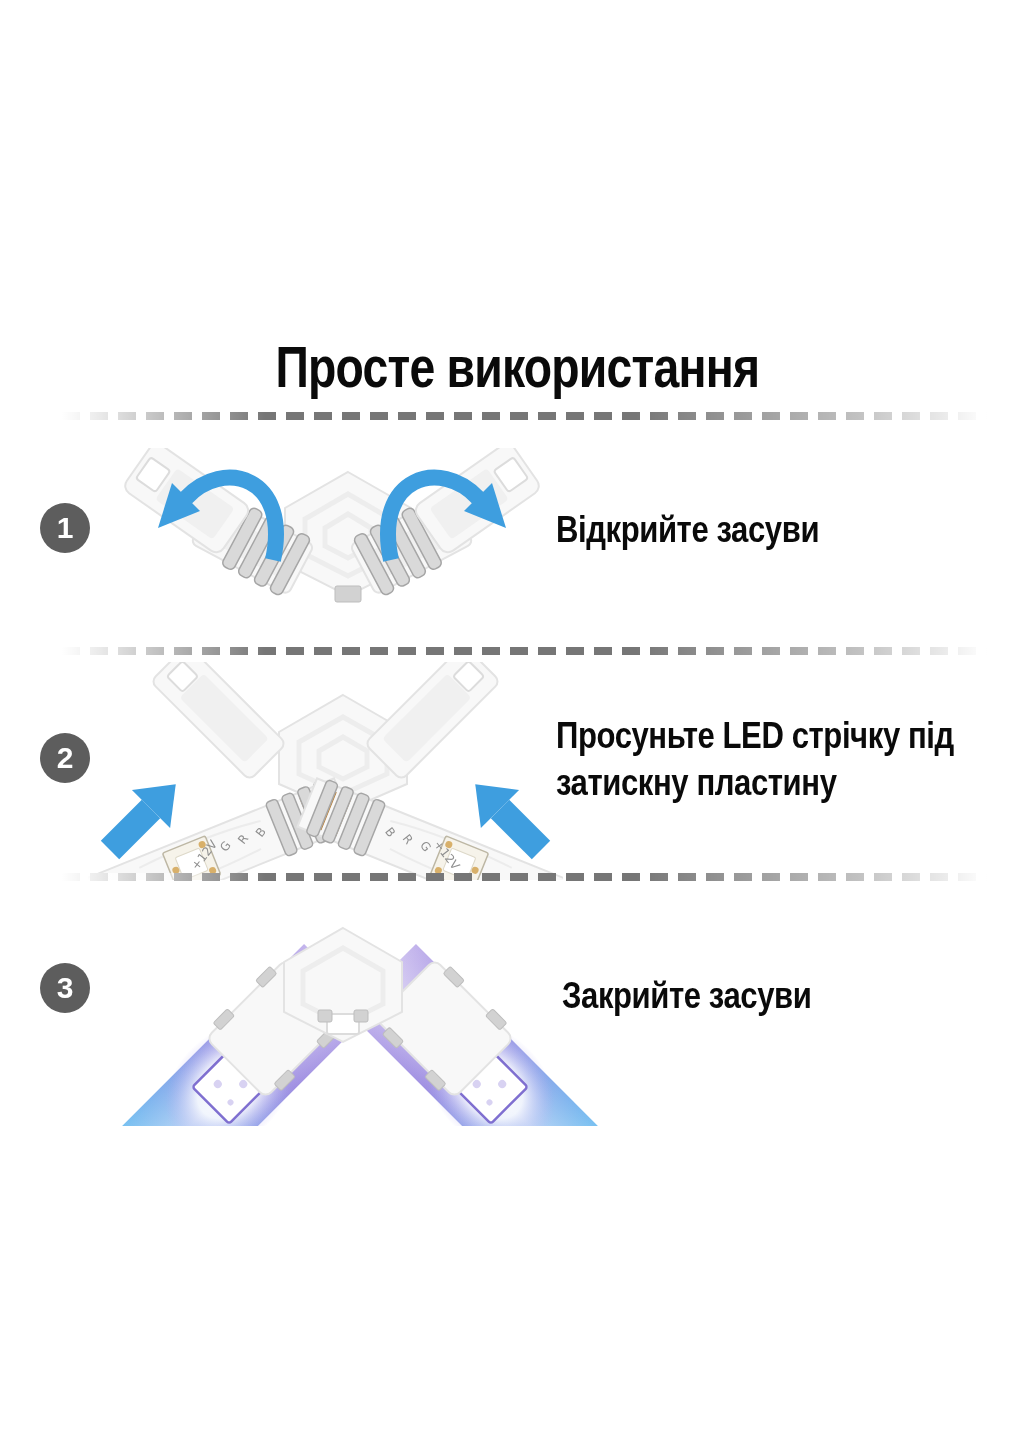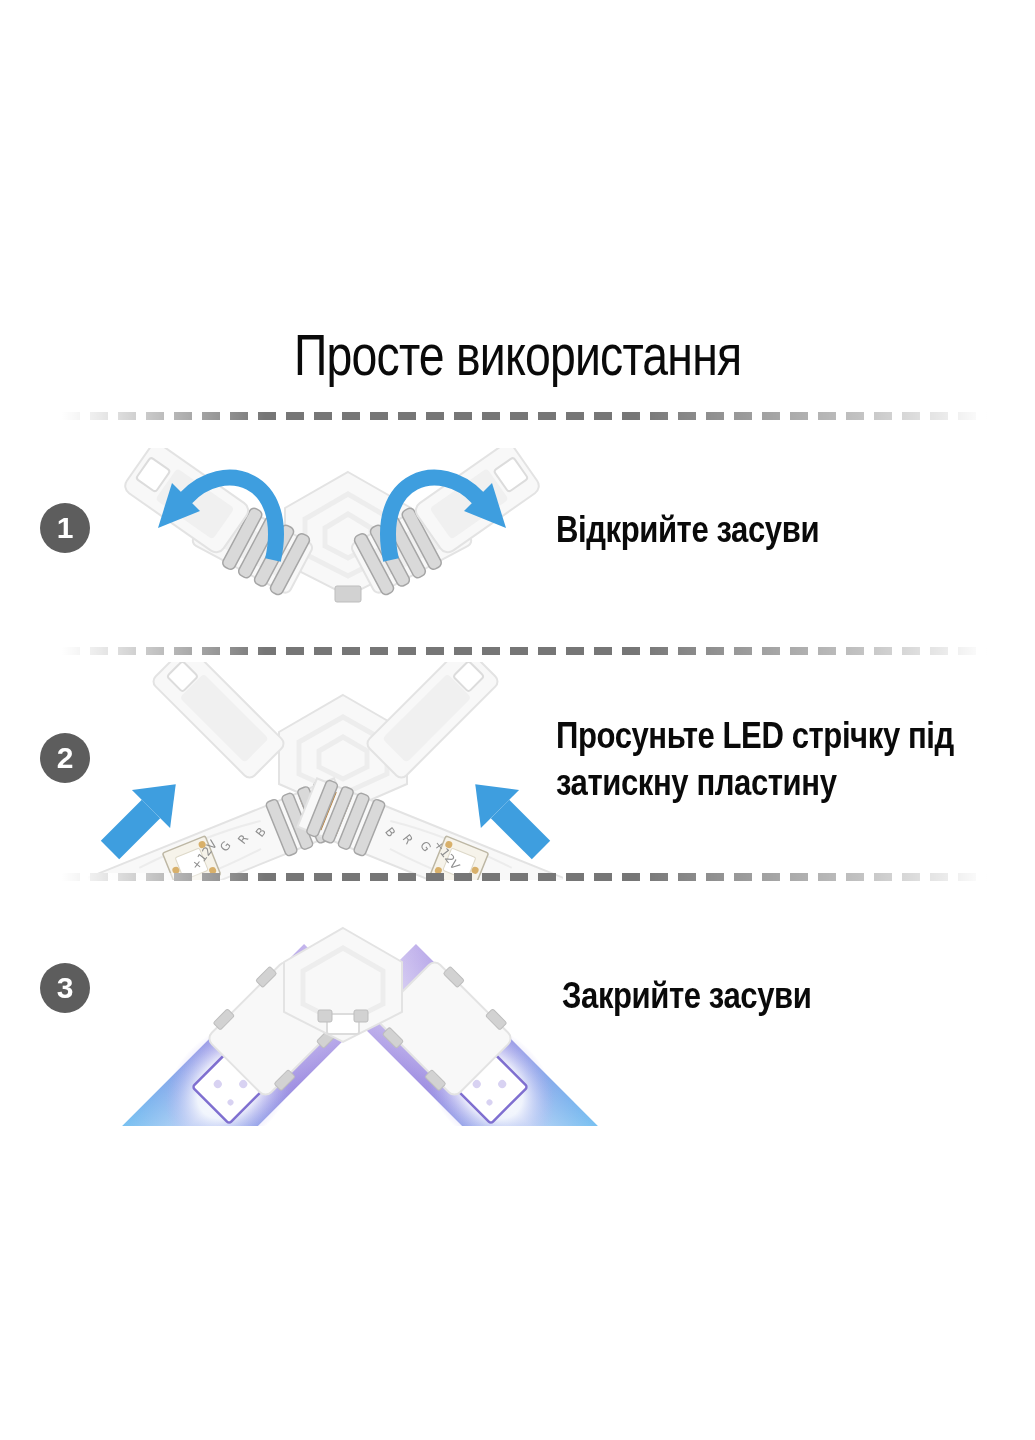--- a/index.html
+++ b/index.html
@@ -1,21 +1,21 @@
 <!DOCTYPE html>
 <html><head>
 <meta charset="utf-8">
 <style>
   html,body{margin:0;padding:0;background:#ffffff;}
   .page{position:relative;width:1035px;height:1440px;background:#ffffff;overflow:hidden;
         font-family:"Liberation Sans","DejaVu Sans",sans-serif;}
 
   
-  .title{position:absolute;top:322px;left:0;width:1035px;text-align:center;
-         font-size:58px;line-height:66px;font-weight:normal;color:#0a0a0a;white-space:nowrap;}
+  .title{position:absolute;top:334px;left:0;width:1035px;text-align:center;
+         font-size:58px;line-height:66px;font-weight:bold;color:#0a0a0a;white-space:nowrap;}
   .title .squeeze{display:inline-block;transform:scaleX(0.80);transform-origin:center;
                   letter-spacing:-1px;}
 
   
   .divider{position:absolute;left:62px;width:925px;height:8px;
     background-image:
       linear-gradient(to right,#ffffff 0%,rgba(255,255,255,0.85) 4%,rgba(255,255,255,0) 22%,
                       rgba(255,255,255,0) 62%,rgba(255,255,255,0.55) 86%,#ffffff 100%),
       repeating-linear-gradient(to right,#767676 0 18px,rgba(0,0,0,0) 18px 28px);}
 

